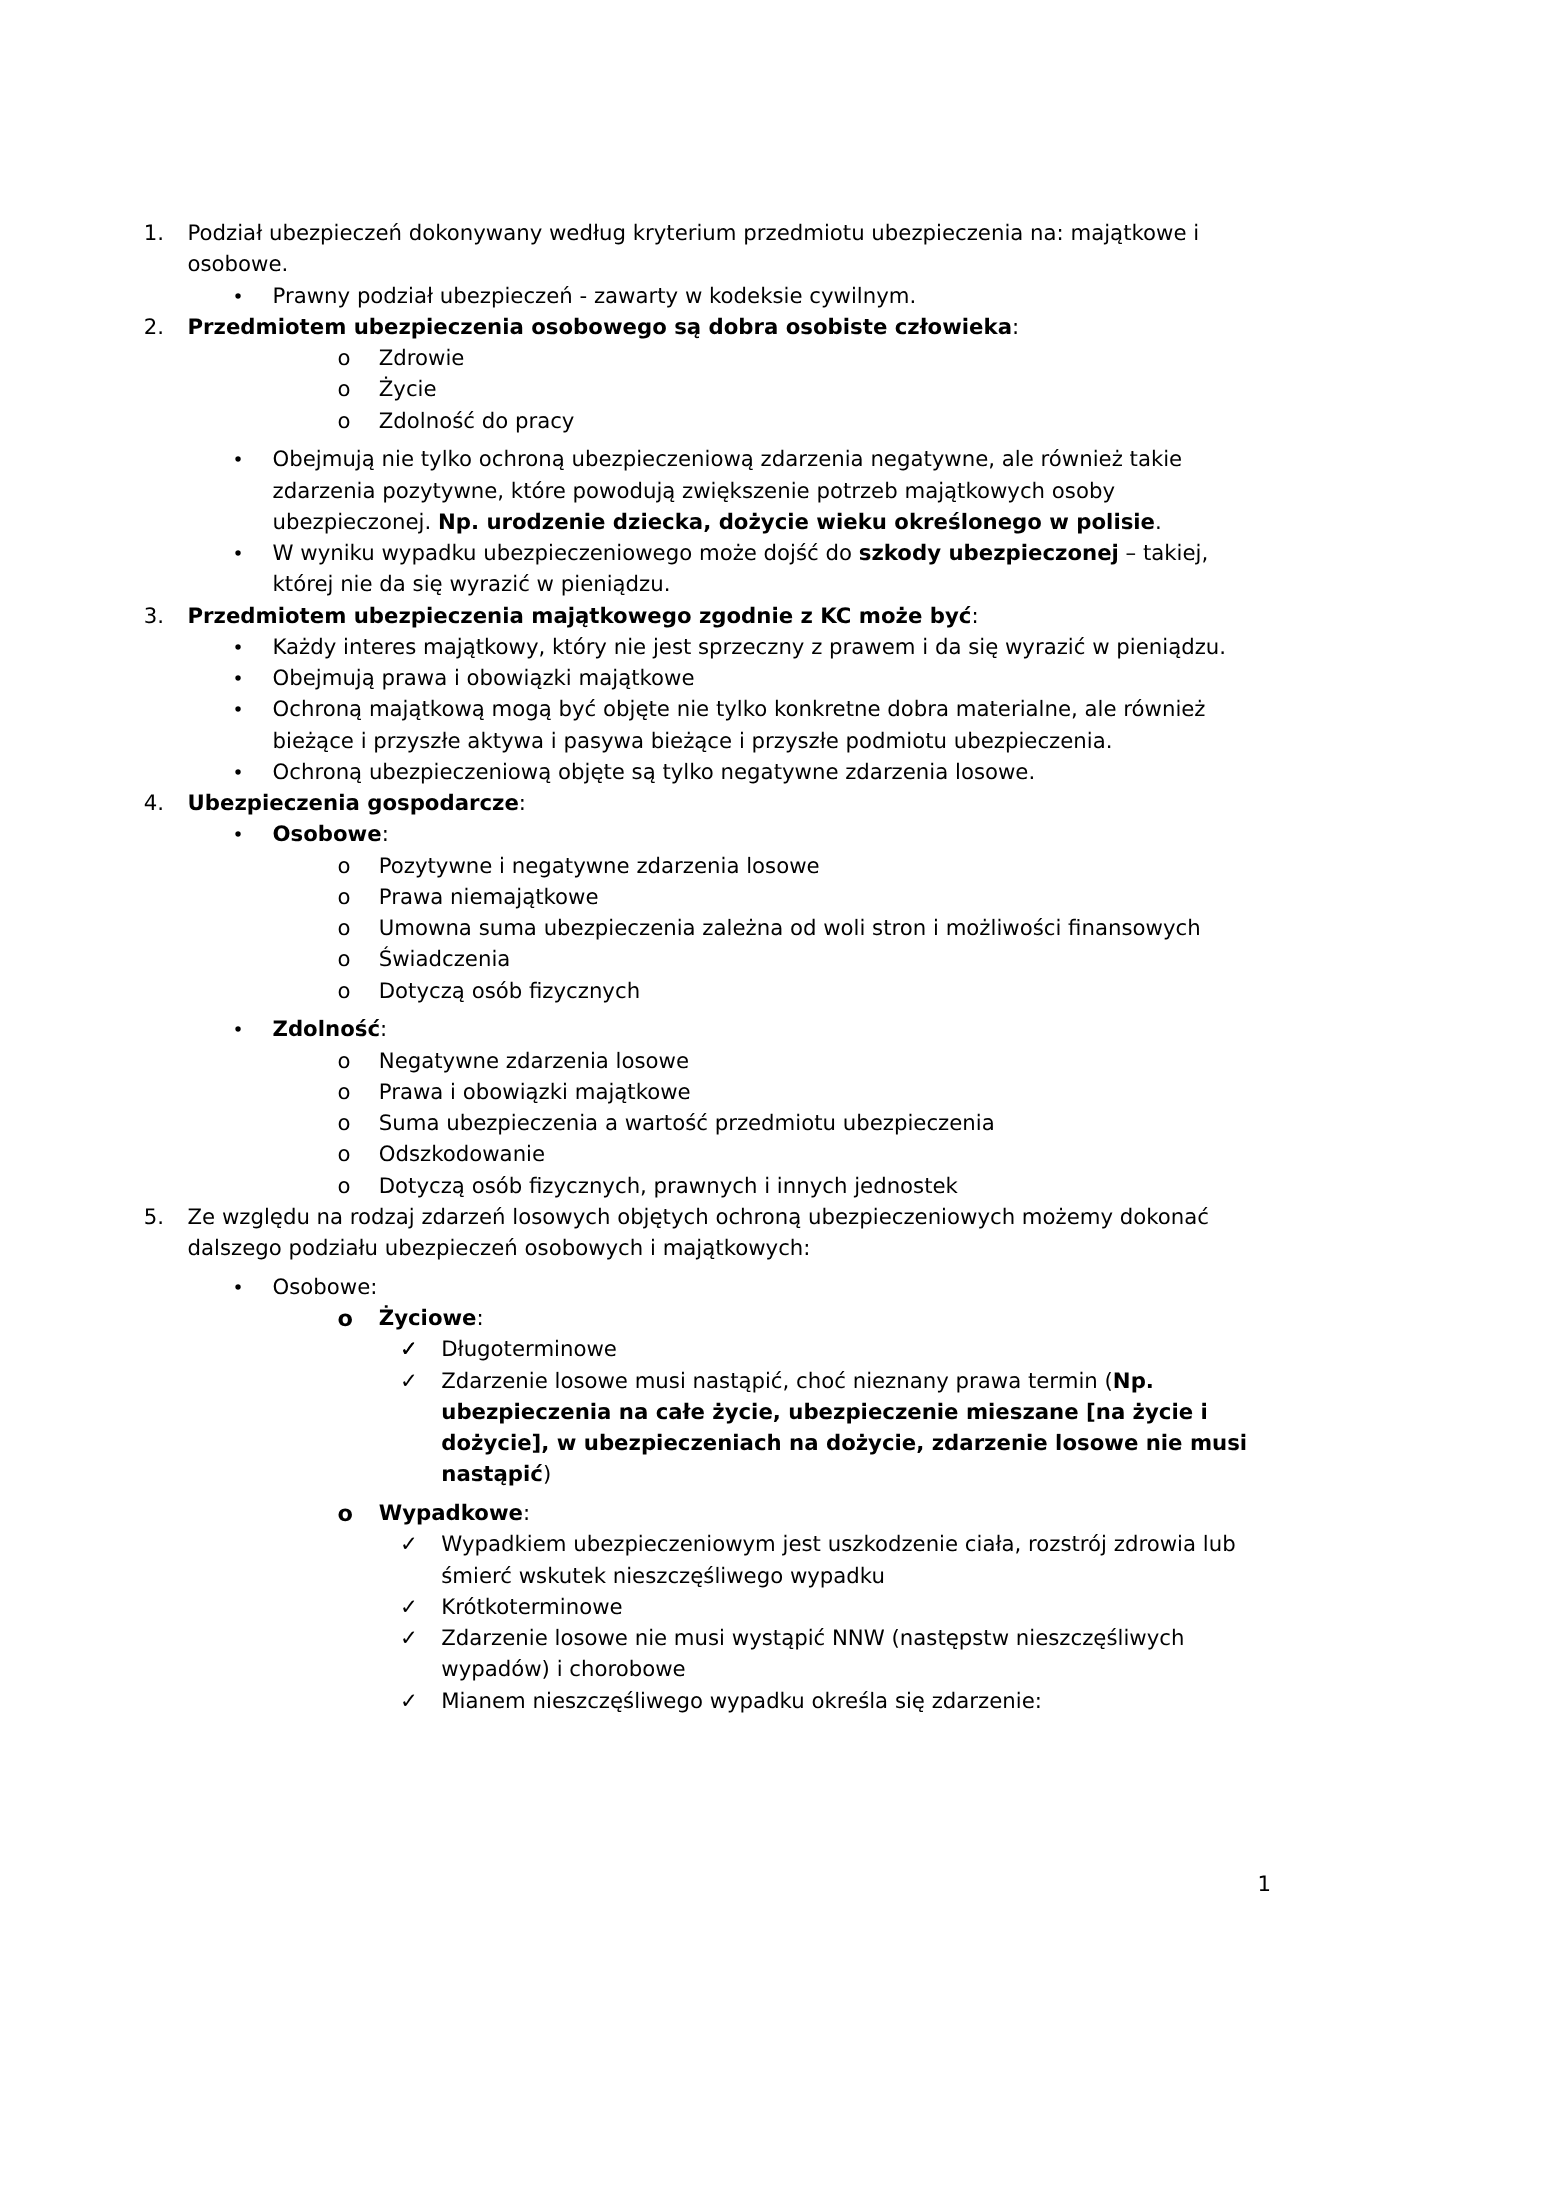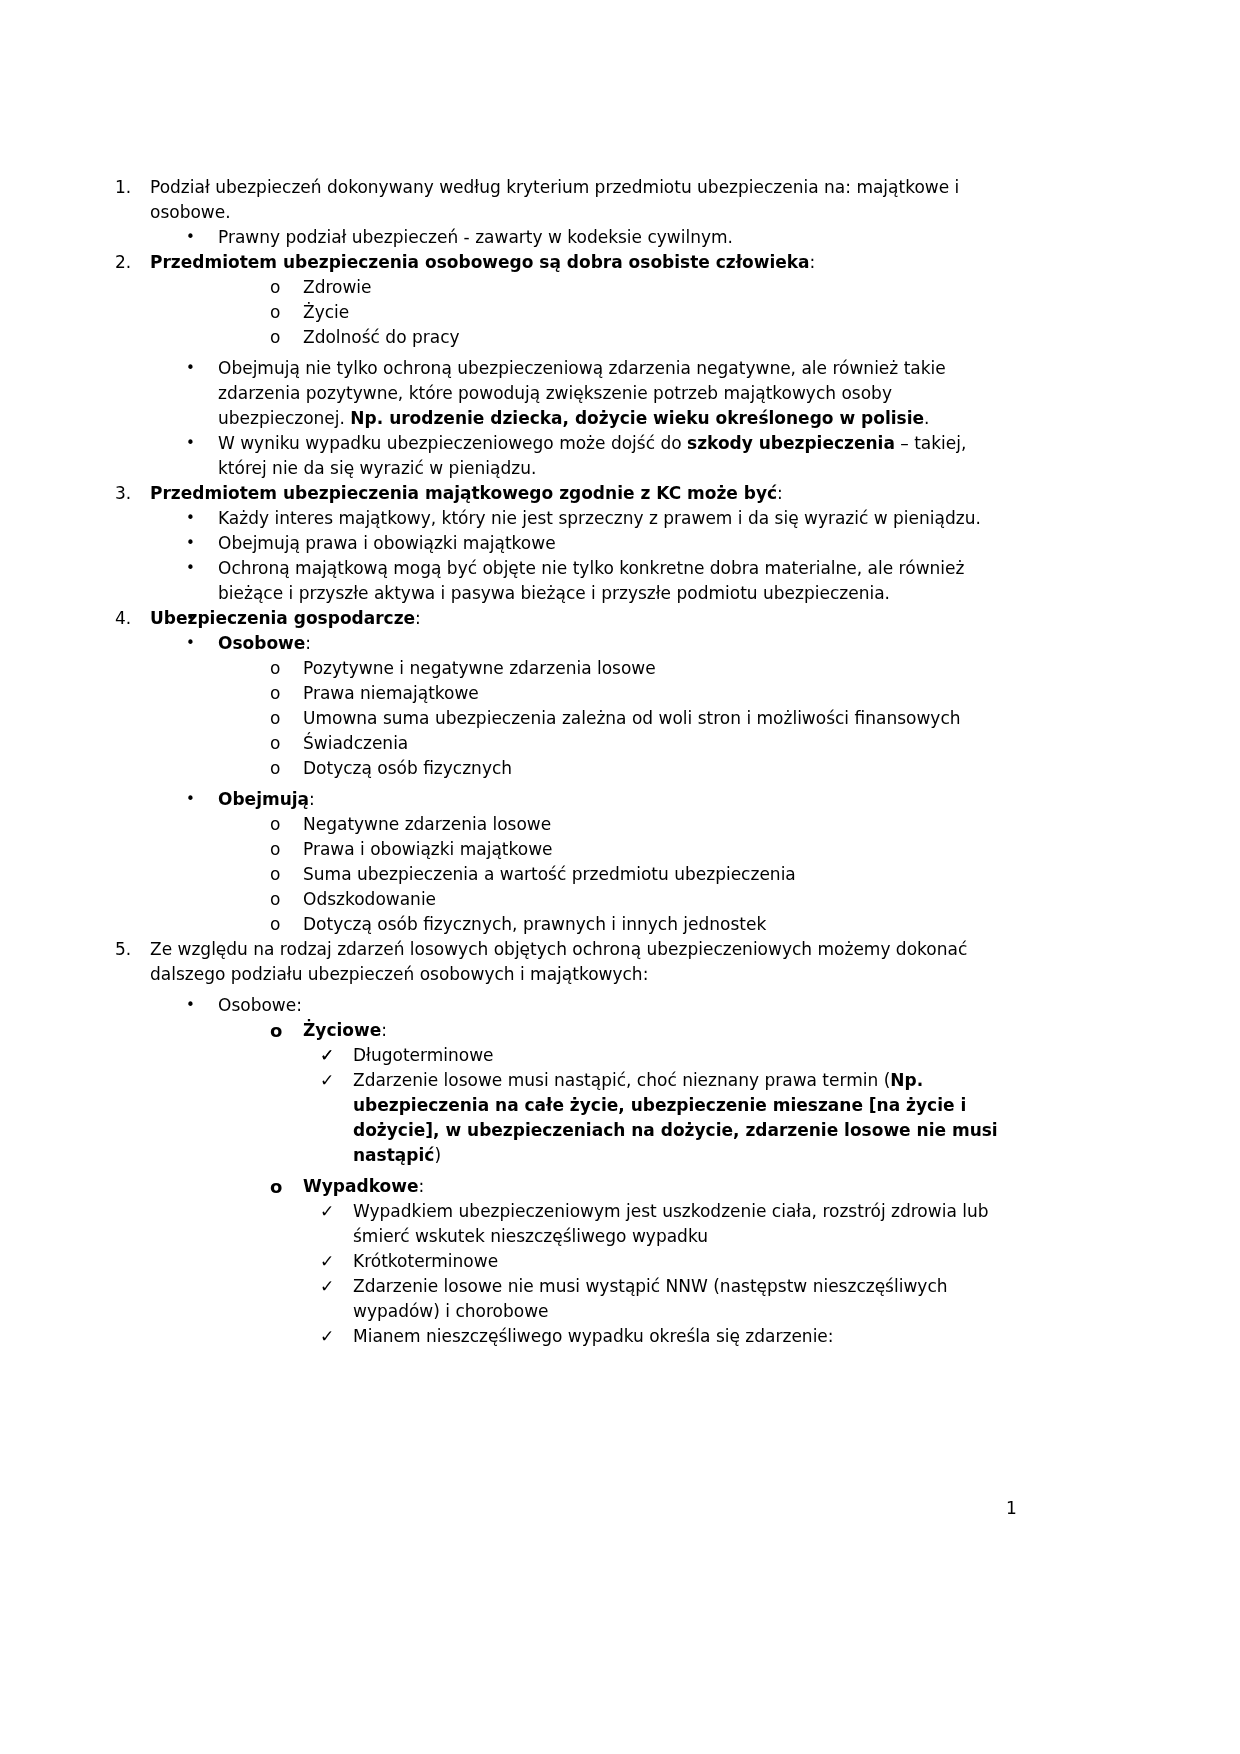--- a/index.html
+++ b/index.html
@@ -48,34 +48,34 @@
 
 <div class="page">
   <div class="content">
       <div class="item level-1"><span class="marker">1.</span><span class="text"><span>Podział ubezpieczeń dokonywany według kryterium przedmiotu ubezpieczenia na: majątkowe i osobowe.</span></span></div>
       <div class="item level-2"><span class="marker">•</span><span class="text"><span>Prawny podział ubezpieczeń - zawarty w kodeksie cywilnym.</span></span></div>
       <div class="item level-1"><span class="marker">2.</span><span class="text"><span class="seg-b">Przedmiotem ubezpieczenia osobowego są dobra osobiste człowieka</span><span>:</span></span></div>
       <div class="item level-3"><span class="marker">o</span><span class="text"><span>Zdrowie</span></span></div>
       <div class="item level-3"><span class="marker">o</span><span class="text"><span>Życie</span></span></div>
       <div class="item level-3"><span class="marker">o</span><span class="text"><span>Zdolność do pracy</span></span></div>
       <div class="item level-2 space-before"><span class="marker">•</span><span class="text"><span>Obejmują nie tylko ochroną ubezpieczeniową zdarzenia negatywne, ale również takie zdarzenia pozytywne, które powodują zwiększenie potrzeb majątkowych osoby ubezpieczonej. </span><span class="seg-b seg-i">Np. urodzenie dziecka, dożycie wieku określonego w polisie</span><span>.</span></span></div>
-      <div class="item level-2"><span class="marker">•</span><span class="text"><span>W wyniku wypadku ubezpieczeniowego może dojść do </span><span class="seg-b">szkody ubezpieczenia</span><span> – takiej, której nie da się wyrazić w pieniądzu.</span></span></div>
+      <div class="item level-2"><span class="marker">•</span><span class="text"><span>W wyniku wypadku ubezpieczeniowego może dojść do </span><span class="seg-b">szkody ubezpieczonej</span><span> – takiej, której nie da się wyrazić w pieniądzu.</span></span></div>
       <div class="item level-1"><span class="marker">3.</span><span class="text"><span class="seg-b">Przedmiotem ubezpieczenia majątkowego zgodnie z KC może być</span><span>:</span></span></div>
       <div class="item level-2"><span class="marker">•</span><span class="text"><span>Każdy interes majątkowy, który nie jest sprzeczny z prawem i da się wyrazić w pieniądzu.</span></span></div>
       <div class="item level-2"><span class="marker">•</span><span class="text"><span>Obejmują prawa i obowiązki majątkowe</span></span></div>
       <div class="item level-2"><span class="marker">•</span><span class="text"><span>Ochroną majątkową mogą być objęte nie tylko konkretne dobra materialne, ale również bieżące i przyszłe aktywa i pasywa bieżące i przyszłe podmiotu ubezpieczenia.</span></span></div>
-      <div class="item level-2"><span class="marker">•</span></div>
+      <div class="item level-2"><span class="marker">•</span><span class="text"><span>Ochroną ubezpieczeniową objęte są tylko negatywne zdarzenia losowe.</span></span></div>
       <div class="item level-1"><span class="marker">4.</span><span class="text"><span class="seg-b">Ubezpieczenia gospodarcze</span><span>:</span></span></div>
       <div class="item level-2"><span class="marker">•</span><span class="text"><span class="seg-b">Osobowe</span><span>:</span></span></div>
       <div class="item level-3"><span class="marker">o</span><span class="text"><span>Pozytywne i negatywne zdarzenia losowe</span></span></div>
       <div class="item level-3"><span class="marker">o</span><span class="text"><span>Prawa niemajątkowe</span></span></div>
       <div class="item level-3"><span class="marker">o</span><span class="text"><span>Umowna suma ubezpieczenia zależna od woli stron i możliwości finansowych</span></span></div>
       <div class="item level-3"><span class="marker">o</span><span class="text"><span>Świadczenia</span></span></div>
       <div class="item level-3"><span class="marker">o</span><span class="text"><span>Dotyczą osób fizycznych</span></span></div>
-      <div class="item level-2 space-before"><span class="marker">•</span><span class="text"><span class="seg-b">Obejmują</span><span>:</span></span></div>
+      <div class="item level-2 space-before"><span class="marker">•</span><span class="text"><span class="seg-b">Zdolność</span><span>:</span></span></div>
       <div class="item level-3"><span class="marker">o</span><span class="text"><span>Negatywne zdarzenia losowe</span></span></div>
       <div class="item level-3"><span class="marker">o</span><span class="text"><span>Prawa i obowiązki majątkowe</span></span></div>
       <div class="item level-3"><span class="marker">o</span><span class="text"><span>Suma ubezpieczenia a wartość przedmiotu ubezpieczenia</span></span></div>
       <div class="item level-3"><span class="marker">o</span><span class="text"><span>Odszkodowanie</span></span></div>
       <div class="item level-3"><span class="marker">o</span><span class="text"><span>Dotyczą osób fizycznych, prawnych i innych jednostek</span></span></div>
       <div class="item level-1"><span class="marker">5.</span><span class="text"><span>Ze względu na rodzaj zdarzeń losowych objętych ochroną ubezpieczeniowych możemy dokonać dalszego podziału ubezpieczeń osobowych i majątkowych:</span></span></div>
       <div class="item level-2 space-before"><span class="marker">•</span><span class="text"><span>Osobowe:</span></span></div>
       <div class="item level-3"><span class="marker mbold">o</span><span class="text"><span class="seg-b">Życiowe</span><span>:</span></span></div>
       <div class="item level-4"><span class="marker">✓</span></div>
       <div class="item level-4"><span class="marker">✓</span><span class="text"><span>Długoterminowe</span></span></div>

